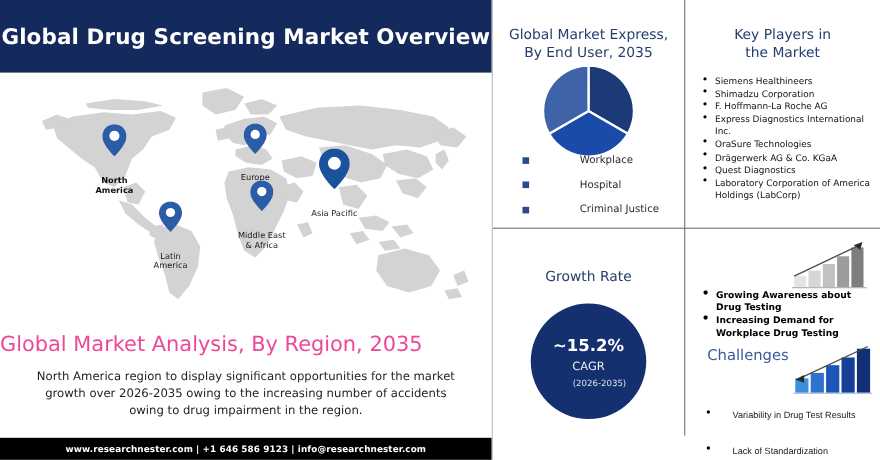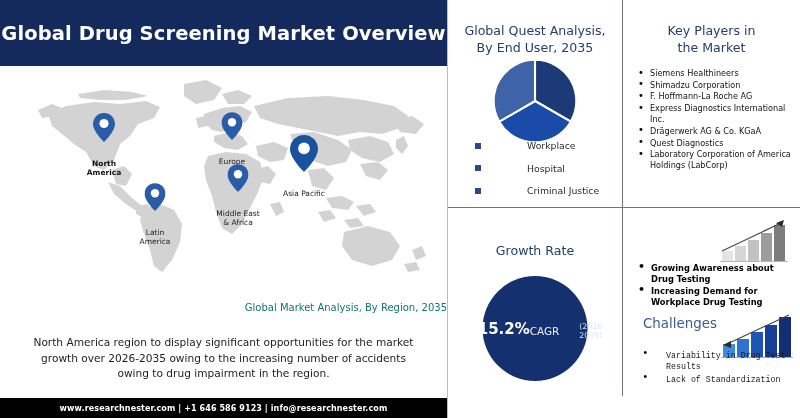--- a/index.html
+++ b/index.html
@@ -34,22 +34,22 @@
   .pin svg{display:block;}
   .pin-label{
     position:absolute;left:50%;transform:translateX(-50%);
     top:100%;margin-top:17px;
     font-size:7.5px;line-height:9.2px;color:#1b1b1b;text-align:center;white-space:nowrap;
     font-family:"DejaVu Sans",sans-serif;
   }
   .pin-label.bold{font-weight:bold;color:#111;}
 
   .region-title{
-    position:absolute;left:0;top:302px;width:447px;text-align:right;
-    font-size:10px;color:#0f766e;font-family:"DejaVu Sans",sans-serif;
+    position:absolute;left:0;top:302px;width:447px;text-align:left;
+    font-size:19px;color:#ec4899;font-family:"DejaVu Sans",sans-serif;
   }
   .region-desc{
     position:absolute;left:24px;top:335px;width:399px;text-align:center;
     font-size:10.6px;line-height:15.6px;color:#1d1d1d;
     font-family:"DejaVu Sans",sans-serif;
   }
   .footer-bar{
     position:absolute;left:0;top:398px;width:447px;height:20px;background:#000000;
     display:flex;align-items:center;justify-content:center;
   }
@@ -89,41 +89,41 @@
   }
   .kp-item:before{
     content:"\2022";position:absolute;left:1px;top:-1.5px;font-size:10px;color:#000;
   }
 
   
   .gr-title{position:absolute;left:0;top:34px;width:174px;}
   .gr-circle{
     position:absolute;left:50%;transform:translateX(-50%);top:68px;
     width:105px;height:105px;border-radius:50%;background:#14306e;
-    display:flex;flex-direction:row;align-items:center;justify-content:center;
+    display:flex;flex-direction:column;align-items:center;justify-content:center;
   }
   .gr-pct{color:#fff;font-size:15px;font-weight:bold;font-family:"DejaVu Sans",sans-serif;line-height:18px;}
   .gr-cagr{color:#eef1f7;font-size:10.4px;margin-top:4px;font-family:"DejaVu Sans",sans-serif;}
   .gr-years{color:#dde3ee;font-size:7.8px;margin-top:5px;font-family:"DejaVu Sans",sans-serif;margin-left:20px;}
 
   
   .gd-title{position:absolute;left:16px;top:13px;width:90px;color:#25406e;font-size:13.4px;
     line-height:17.5px;font-family:"DejaVu Sans",sans-serif;text-align:left;}
   .gd-chart{position:absolute;left:95px;top:10px;}
   .gd-list{position:absolute;left:10px;top:55px;width:165px;margin:0;padding:0;list-style:none;}
   .gd-item{position:relative;padding-left:18px;font-size:8.3px;line-height:11.3px;
     color:#000;font-weight:bold;font-family:"DejaVu Sans",sans-serif;margin-bottom:.5px;}
   .gd-item:before{content:"\2022";position:absolute;left:5px;top:-2px;font-size:11px;}
 
   .ch-title{position:absolute;left:20px;top:108px;width:100px;color:#3c5a96;font-size:13.4px;
     font-family:"DejaVu Sans",sans-serif;text-align:left;}
   .ch-chart{position:absolute;left:96px;top:105px;}
   .ch-list{position:absolute;left:10px;top:142px;width:165px;margin:0;padding:0;list-style:none;}
   .ch-item{position:relative;padding-left:33px;font-size:8.3px;line-height:11.4px;
-    color:#1a1a1a;font-family:Liberation Mono, monospace;margin-bottom:1px;}
+    color:#1a1a1a;font-family:Liberation Sans, sans-serif;margin-bottom:1px;margin-top:22px;}
   .ch-item:before{content:"\2022";position:absolute;left:9px;top:-2px;font-size:11px;color:#000;}
 </style>
 </head>
 <body>
 
 <div class="root">
 
   <div class="left-panel">
 
     <div class="header-bar"></div>
@@ -225,21 +225,21 @@
       <span class="footer-text">www.researchnester.com | +1 646 586 9123 | info@researchnester.com</span>
     </div>
   </div>
 
   <div class="vdiv-main"></div>
   <div class="vdiv-right"></div>
   <div class="hdiv"></div>
 
   <div class="q q-tl">
     <div class="panel-title" style="position:absolute;left:0;top:22px;width:174px;">
-      <span>Global Quest Analysis,</span><br>
+      <span>Global Market Express,</span><br>
       <span>By End User, 2035</span>
     </div>
 
     <div class="pie-wrap">
       <svg width="86" height="86" viewBox="0 0 100 100">
 
         <path d="M50 50 L50 2 A48 48 0 0 1 91.6 74 Z" fill="#1c3a78" stroke="#ffffff" stroke-width="2.4"></path>
 
         <path d="M50 50 L91.6 74 A48 48 0 0 1 8.4 74 Z" fill="#1b4ba8" stroke="#ffffff" stroke-width="2.4"></path>
 
@@ -266,20 +266,21 @@
   <div class="q q-tr">
     <div class="panel-title kp-title">
       <span>Key Players in</span><br>
       <span>the Market</span>
     </div>
     <ul class="kp-list">
       <li class="kp-item">Siemens Healthineers</li>
       <li class="kp-item">Shimadzu Corporation</li>
       <li class="kp-item">F. Hoffmann-La Roche AG</li>
       <li class="kp-item">Express Diagnostics International Inc.</li>
+      <li class="kp-item">OraSure Technologies</li>
       <li class="kp-item">Drägerwerk AG &amp; Co. KGaA</li>
       <li class="kp-item">Quest Diagnostics</li>
       <li class="kp-item">Laboratory Corporation of America Holdings (LabCorp)</li>
     </ul>
   </div>
 
   <div class="q q-bl">
     <div class="panel-title gr-title">Growth Rate</div>
     <div class="gr-circle">
       <span class="gr-pct">~15.2%</span>

